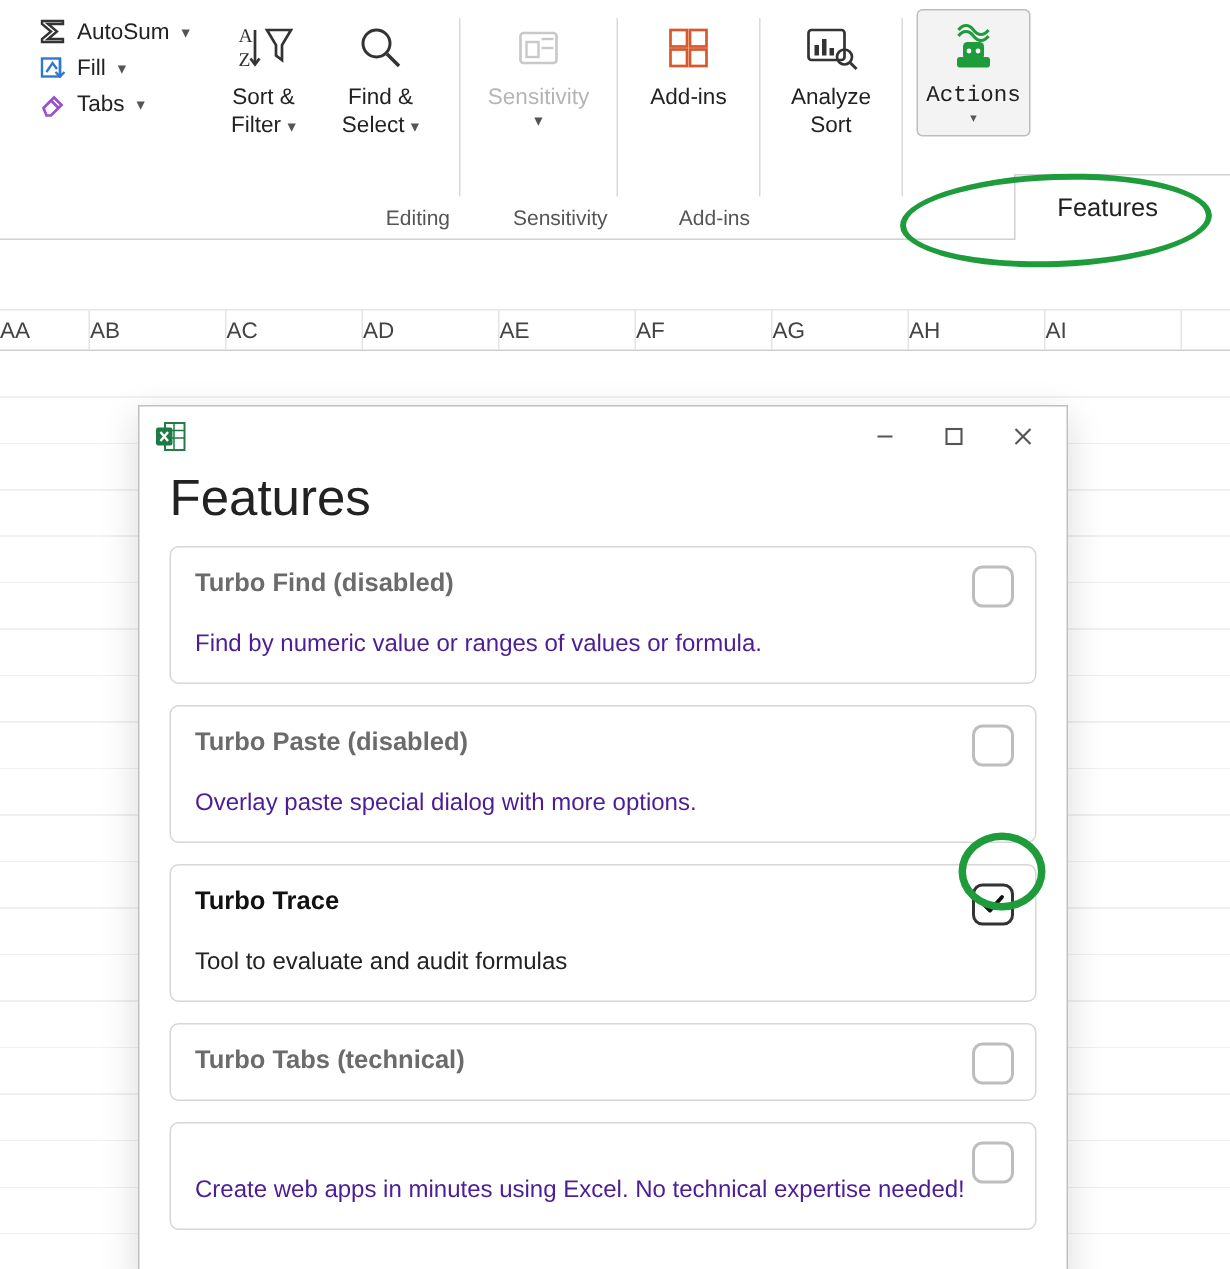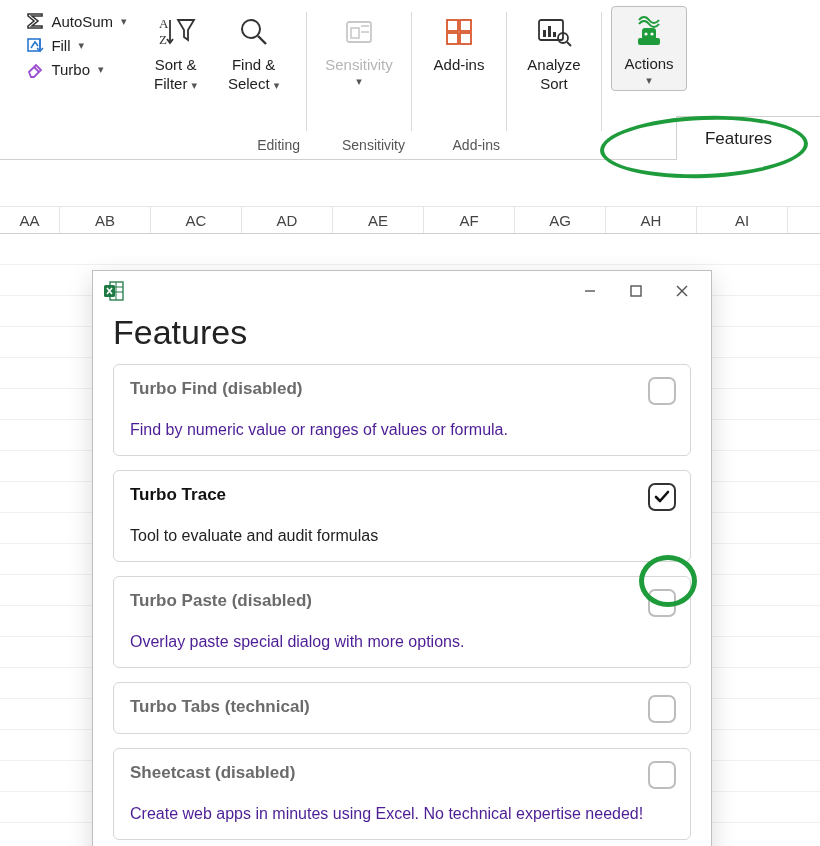--- a/index.html
+++ b/index.html
@@ -90,20 +90,21 @@
   }
   .big-btn.disabled { color: #b5b5b5; }
   .big-btn.disabled svg { opacity: 0.45; }
 
   .actions-btn {
     border: 1px solid #bdbdbd;
     border-radius: 4px;
     background: #f3f3f3;
     width: 76px;
     padding-top: 4px;
+    font-family: Liberation Mono, monospace;
   }
 
   .chev {
     display: inline-block;
     font-size: 11px;
     color: #555;
   }
 
   
   .features-tab-row {
@@ -139,21 +140,21 @@
     height: 28px;
     border-bottom: 1px solid #cfcfcf;
     background: #fff;
     margin-top: 46px; 
     border-top: 1px solid #e6e6e6;
     font-size: 15px;
     color: #444;
   }
   .colhdr {
     width: 91px;
-    text-align: center;
+    text-align: left;
     line-height: 28px;
     border-right: 1px solid #e4e4e4;
   }
   .colhdr:first-child { width: 60px; }
 
   .grid {
     position: relative;
     height: 610px;
     background:
       repeating-linear-gradient(to bottom, #fff 0, #fff 30px, #f0f0f0 30px, #f0f0f0 31px),
@@ -264,21 +265,21 @@
           <span>Fill</span>
           <span class="chev">▾</span>
         </div>
         <div class="small-cmd">
           <span>
             <svg width="20" height="18" viewBox="0 0 20 18">
                 <path d="M4 12l7-7 5 5-7 7H6z" fill="none" stroke="#9b4fd1" stroke-width="1.8"></path>
                 <line x1="9" y1="7" x2="14" y2="12" stroke="#9b4fd1" stroke-width="1.8"></line>
               </svg>
           </span>
-          <span>Turbo</span>
+          <span>Tabs</span>
           <span class="chev">▾</span>
         </div>
       </div>
 
       <div class="big-btn">
         <span class="icon-slot">
           <svg width="40" height="36" viewBox="0 0 40 36">
             <text x="3" y="14" font-size="13" fill="#333" font-family="Segoe UI">A</text>
             <text x="3" y="30" font-size="13" fill="#333" font-family="Segoe UI">Z</text>
             <line x1="14" y1="6" x2="14" y2="28" stroke="#333" stroke-width="1.8"></line>
@@ -443,47 +444,46 @@
     <div class="dlg-heading">Features</div>
 
     <div class="feature-card">
       <div class="feature-title">Turbo Find (disabled)</div>
       <div class="feature-desc">Find by numeric value or ranges of values or formula.</div>
       <div class="feat-check disabled">
         
       </div>
     </div>
 
+    <div class="feature-card">
+      <div class="feature-title">Turbo Paste (disabled)</div>
+      <div class="feature-desc">Overlay paste special dialog with more options.</div>
+      <div class="feat-check disabled">
+        
+      </div>
+    </div>
+
     <div class="feature-card enabled">
       <div class="feature-title">Turbo Trace</div>
       <div class="feature-desc">Tool to evaluate and audit formulas</div>
       <div class="feat-check checked">
         <svg width="18" height="18" viewBox="0 0 18 18">
             <path d="M3 9l4 4 8-9" fill="none" stroke="#111" stroke-width="2.6" stroke-linecap="round" stroke-linejoin="round"></path>
           </svg>
       </div>
     </div>
 
     <div class="feature-card">
-      <div class="feature-title">Turbo Paste (disabled)</div>
-      <div class="feature-desc">Overlay paste special dialog with more options.</div>
-      <div class="feat-check disabled">
-        
-      </div>
-    </div>
-
-    <div class="feature-card">
       <div class="feature-title">Turbo Tabs (technical)</div>
       <div class="feat-check disabled">
         
       </div>
     </div>
 
     <div class="feature-card">
-      <div class="feature-title">Sheetcast (disabled)</div>
       <div class="feature-desc">Create web apps in minutes using Excel. No technical expertise needed!</div>
       <div class="feat-check disabled">
         
       </div>
     </div>
   </div>
 
   <div class="annot-ellipse annot-check"></div>
 </div>
 

